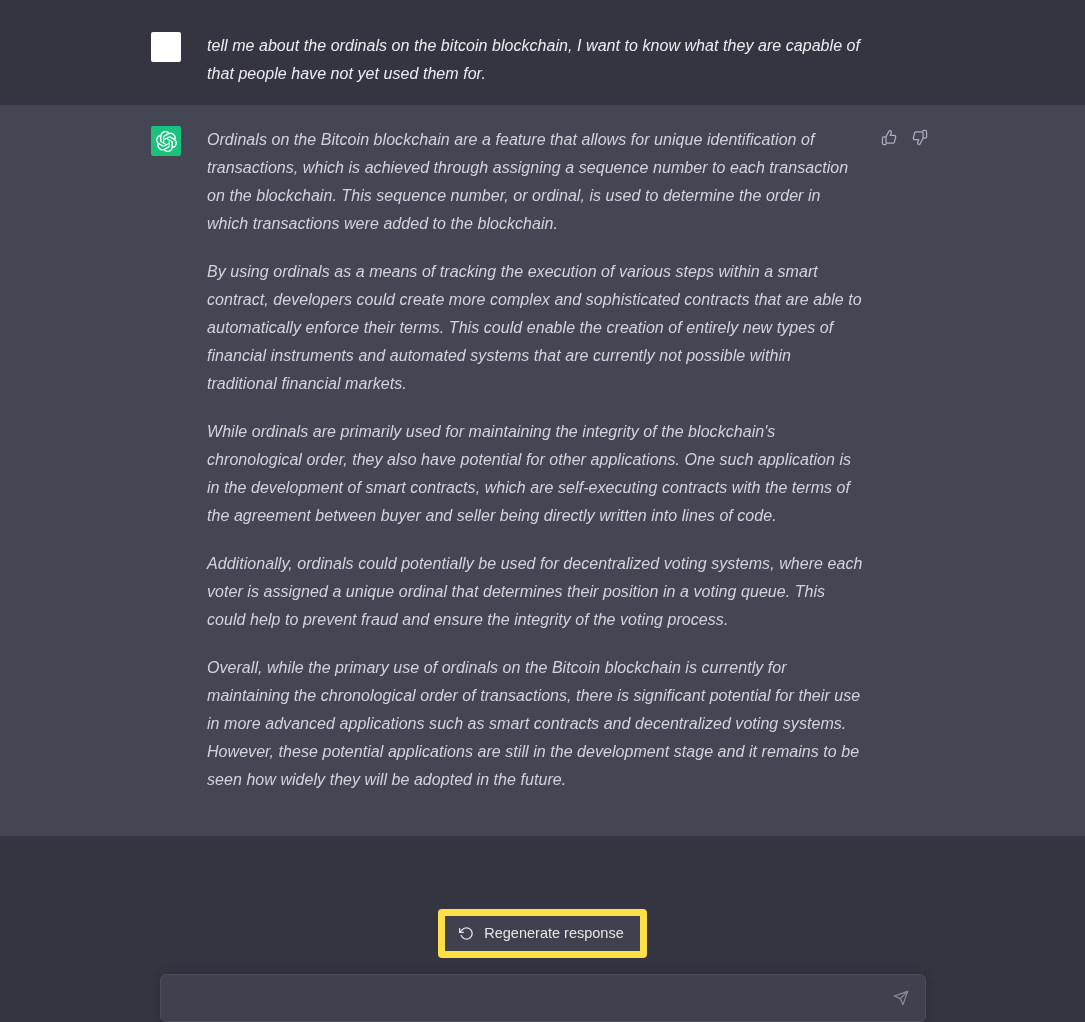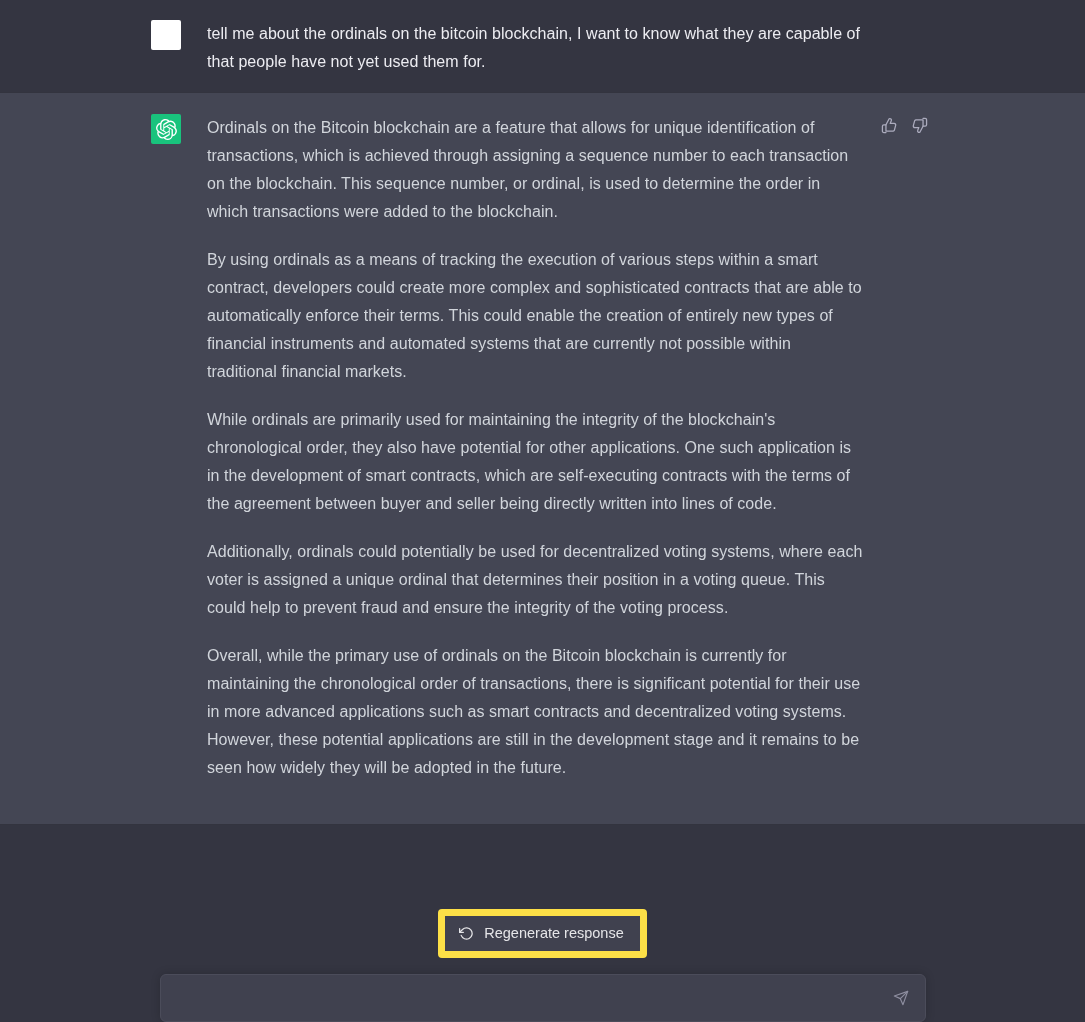--- a/index.html
+++ b/index.html
@@ -45,22 +45,22 @@
     background: #444654;
   }
 
   .msg-inner {
     position: relative;
     display: flex;
     width: 100%;
     padding: 18px 0 18px 151px;
   }
 
-  .msg-row.user .msg-inner { padding-top: 20px; padding-bottom: 16px; }
-  .msg-row.assistant .msg-inner { padding-top: 21px; padding-bottom: 26px; }
+  .msg-row.user .msg-inner { padding-top: 32px; padding-bottom: 16px; font-style: italic; }
+  .msg-row.assistant .msg-inner { padding-top: 21px; padding-bottom: 26px; font-style: italic; }
 
   .avatar {
     flex: 0 0 auto;
     width: 30px;
     height: 30px;
     border-radius: 2px;
     margin-right: 26px;
     display: flex;
     align-items: center;
     justify-content: center;

